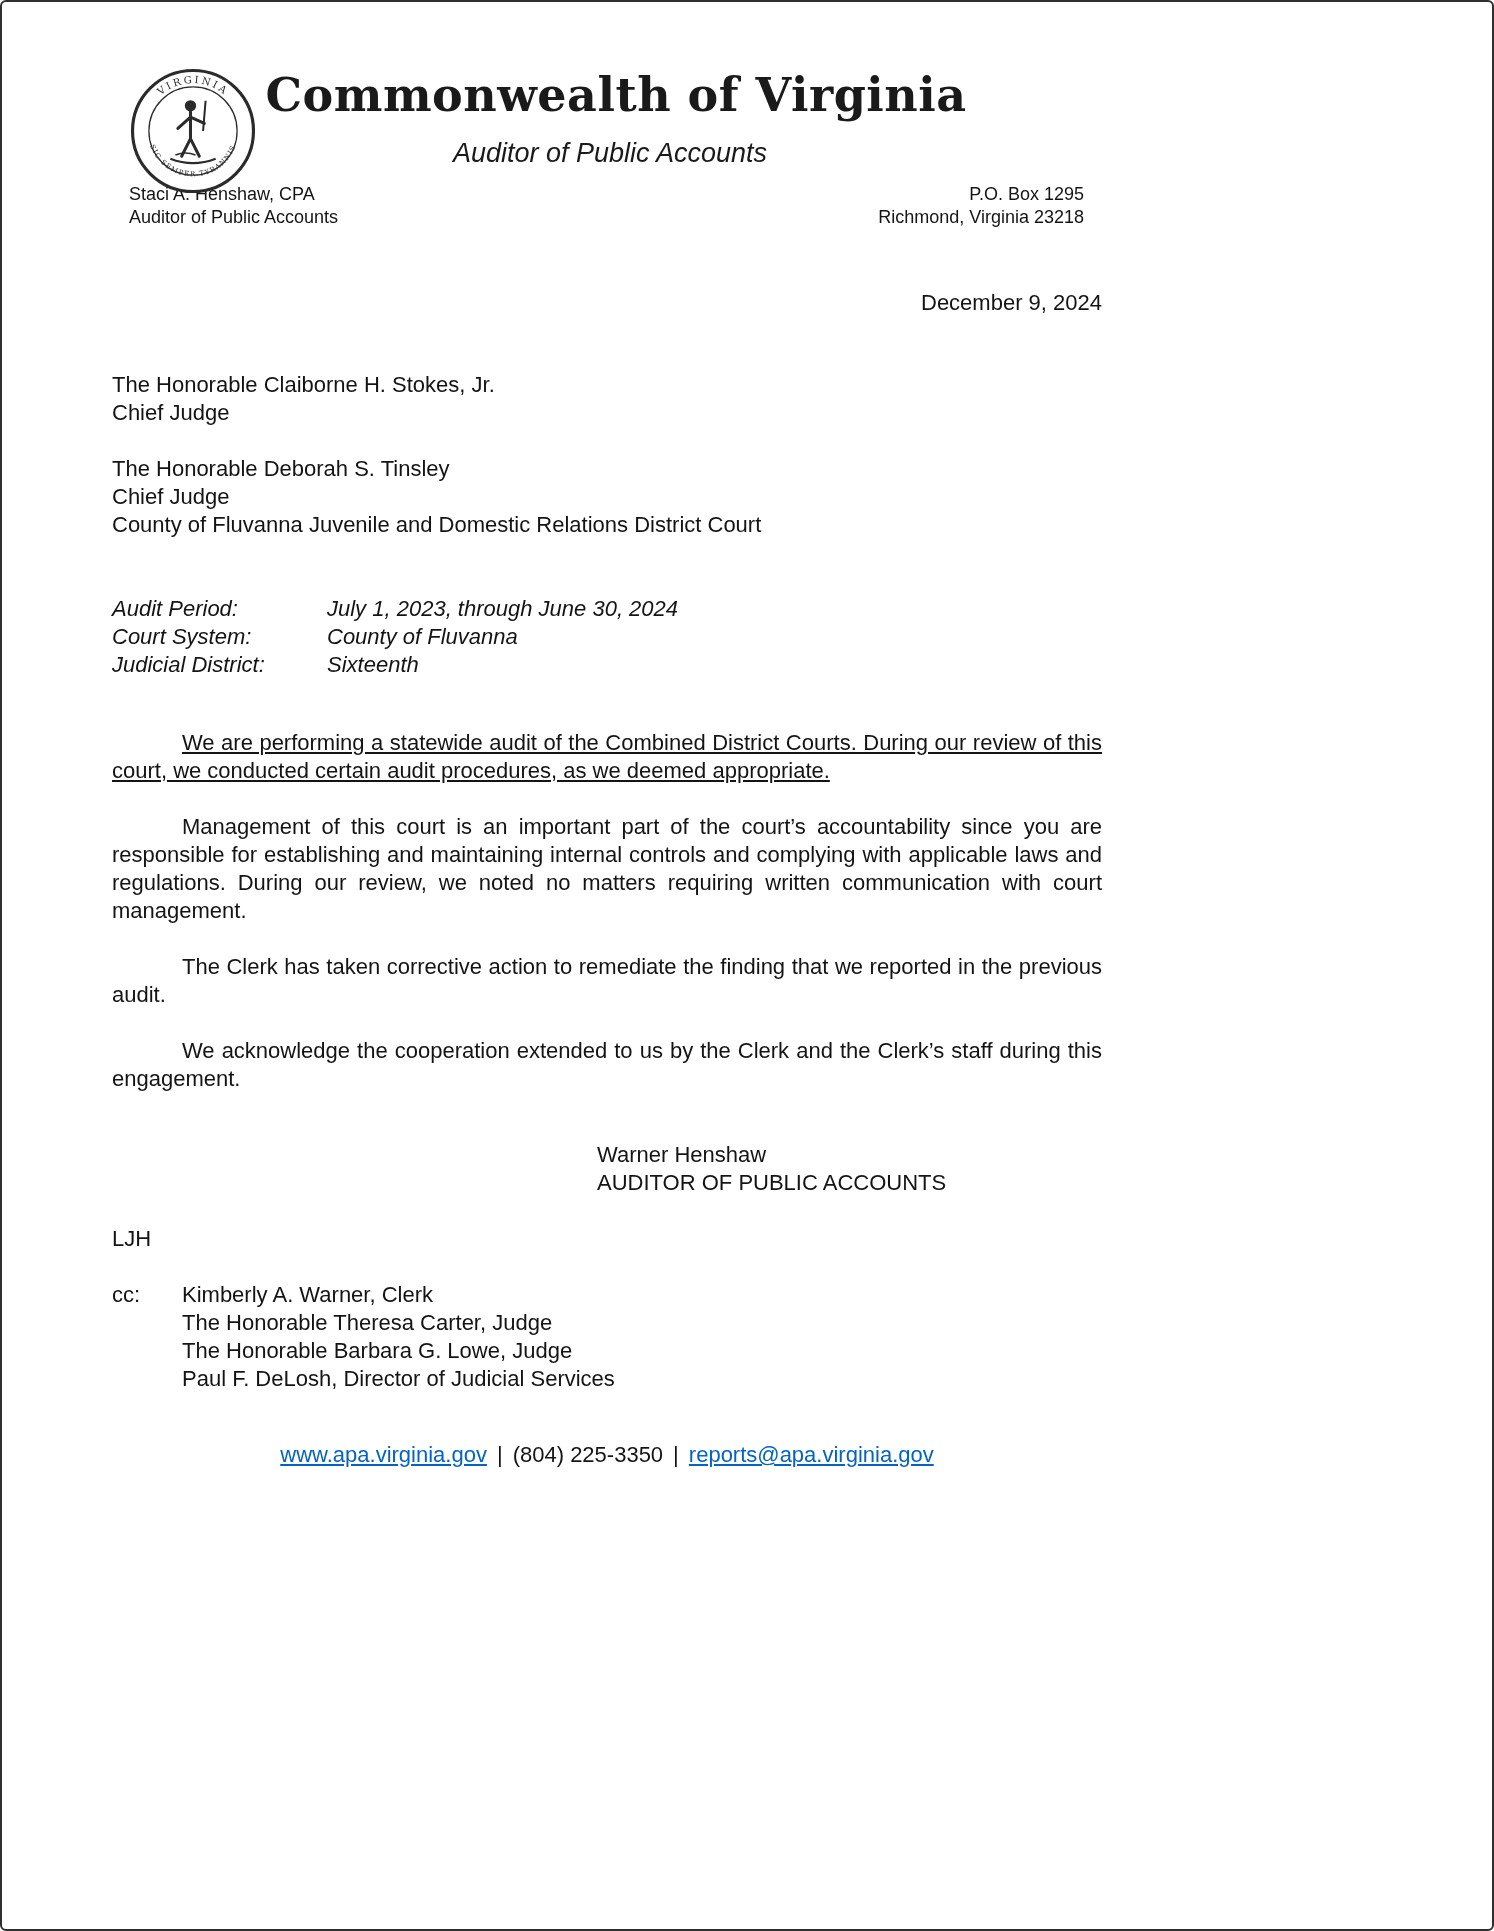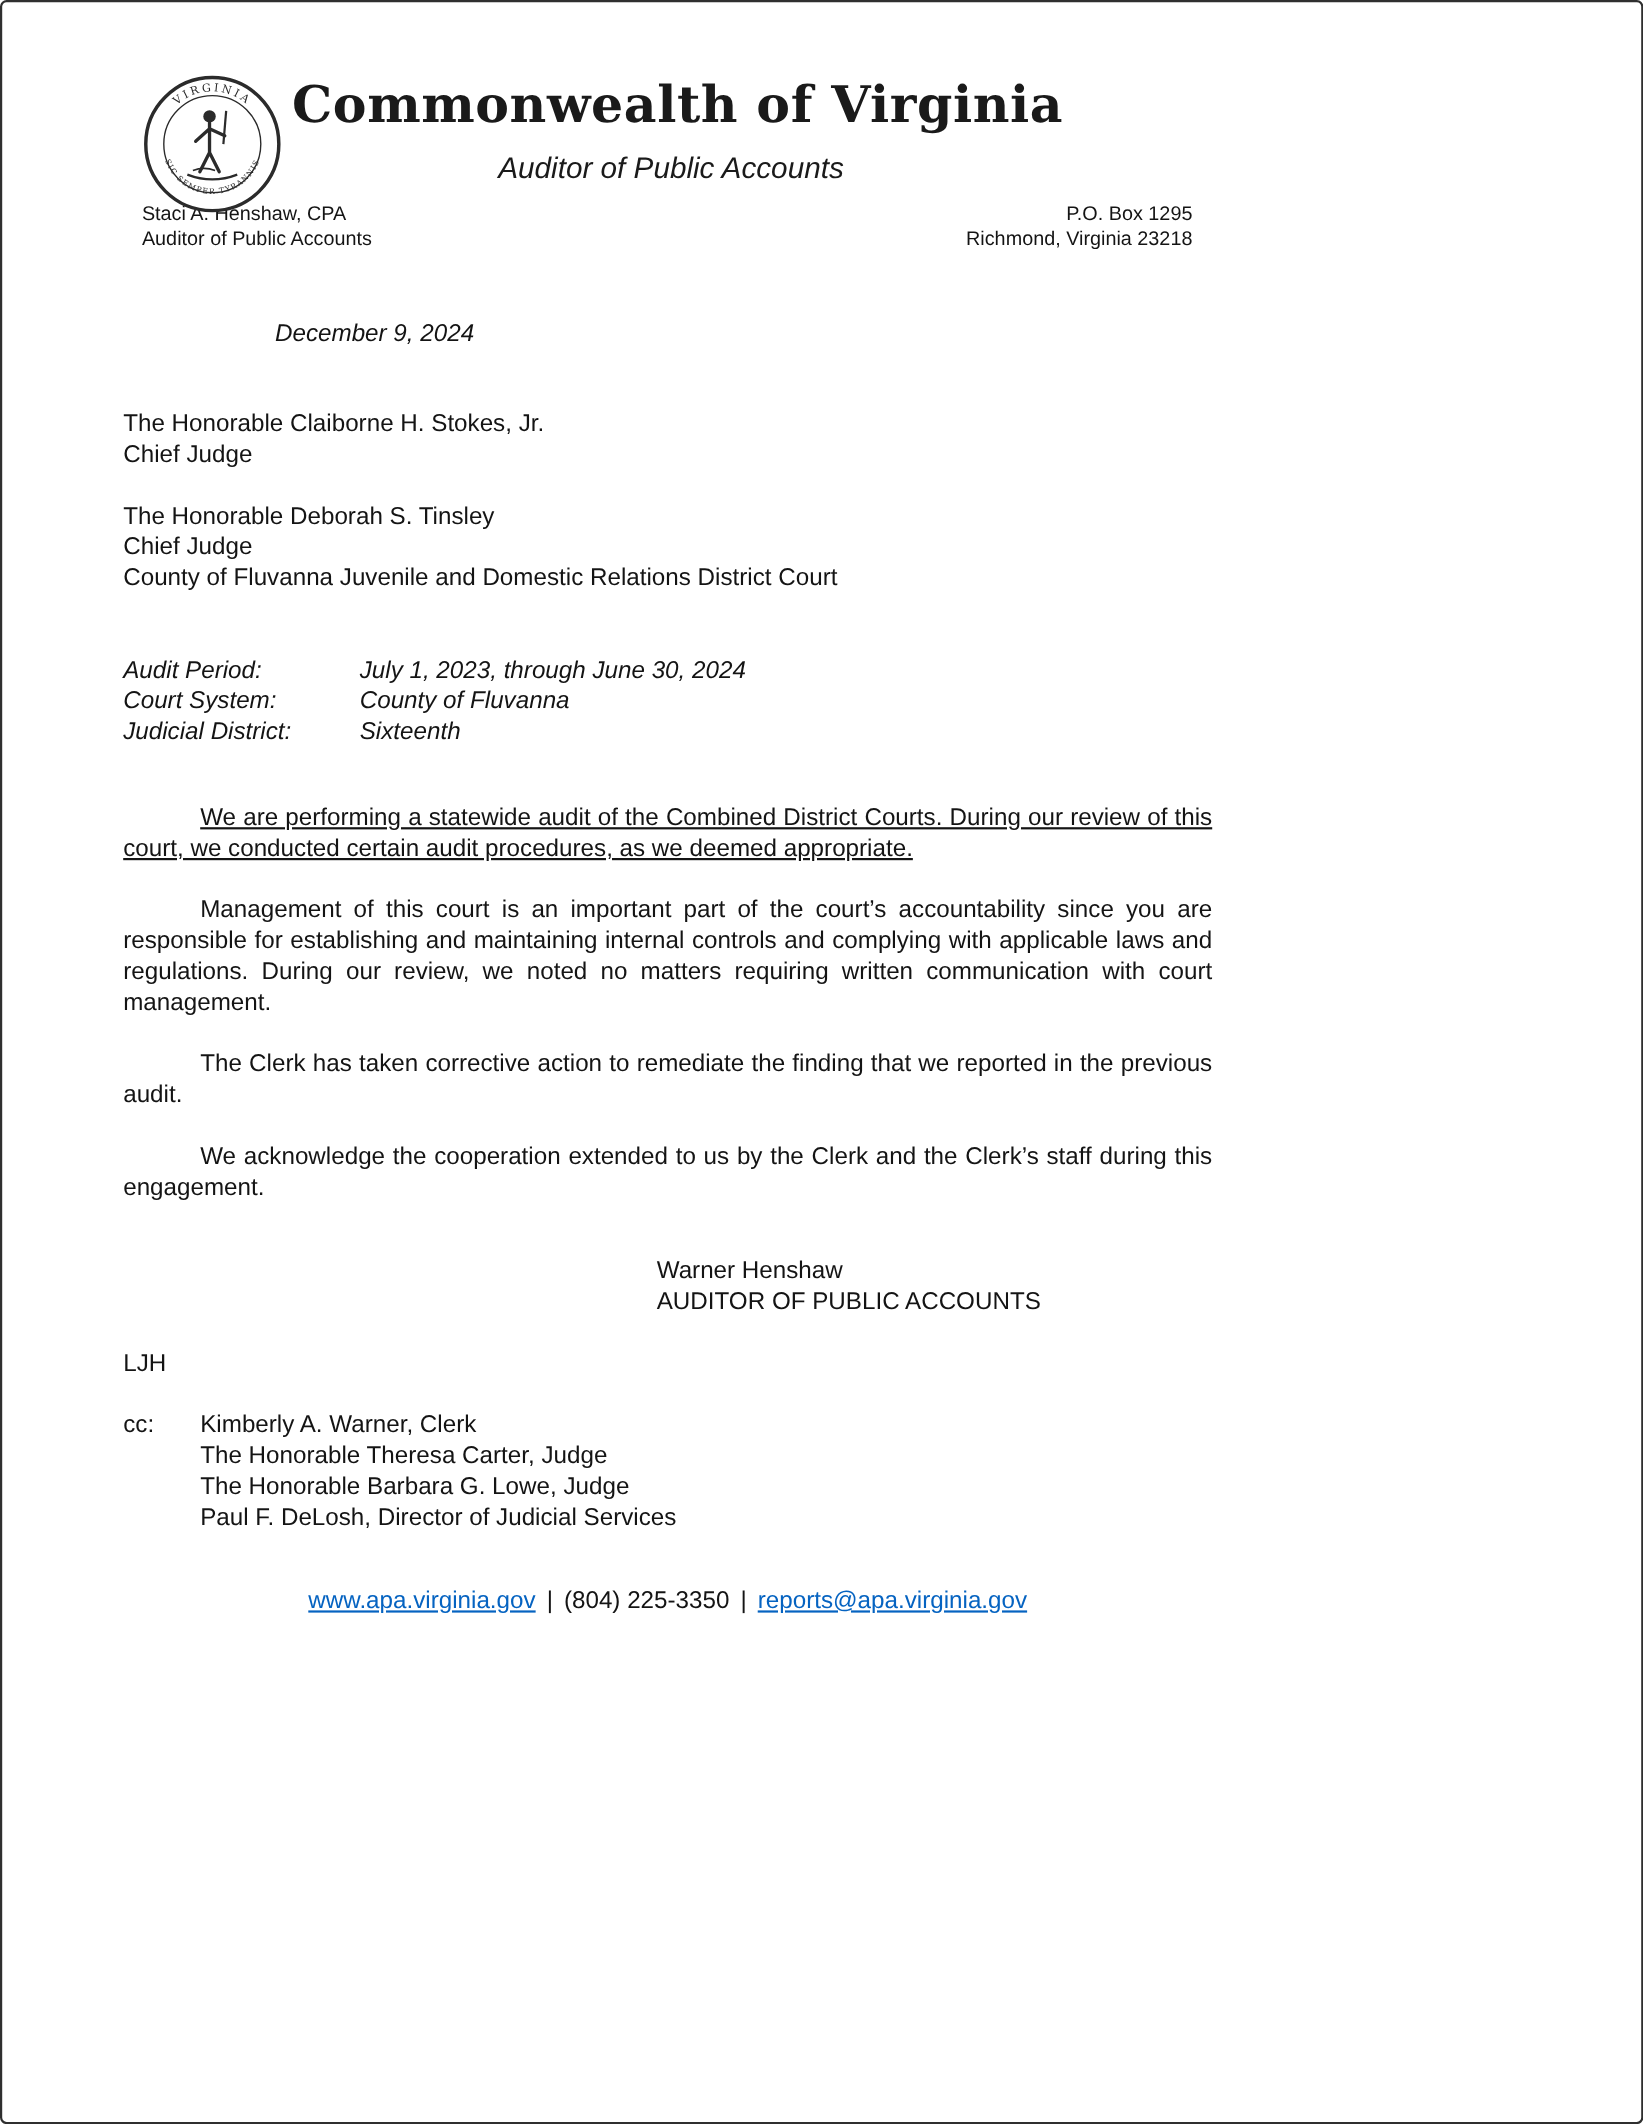--- a/index.html
+++ b/index.html
@@ -41,21 +41,21 @@
     line-height: 23px;
   }
   .head-right { text-align: right; }
 
   
   .content {
     margin: 0 390px 0 110px; 
     font-size: 22px;
     line-height: 28px;
   }
-  .date-line { margin-top: 60px; margin-left: 138px; text-align: left; font-style: italic; }
+  .date-line { margin-top: 60px; margin-left: 138px; text-align: right; }
   .recipient-block { margin-top: 54px; }
   .recipient-block + .recipient-block { margin-top: 28px; }
   .audit-details { margin-top: 56px; font-style: italic; }
   .detail-row { display: flex; }
   .detail-label { width: 215px; flex: 0 0 215px; }
   .body-paragraph {
     margin: 28px 0 0 0;
     text-align: justify;
     text-indent: 70px;
   }

